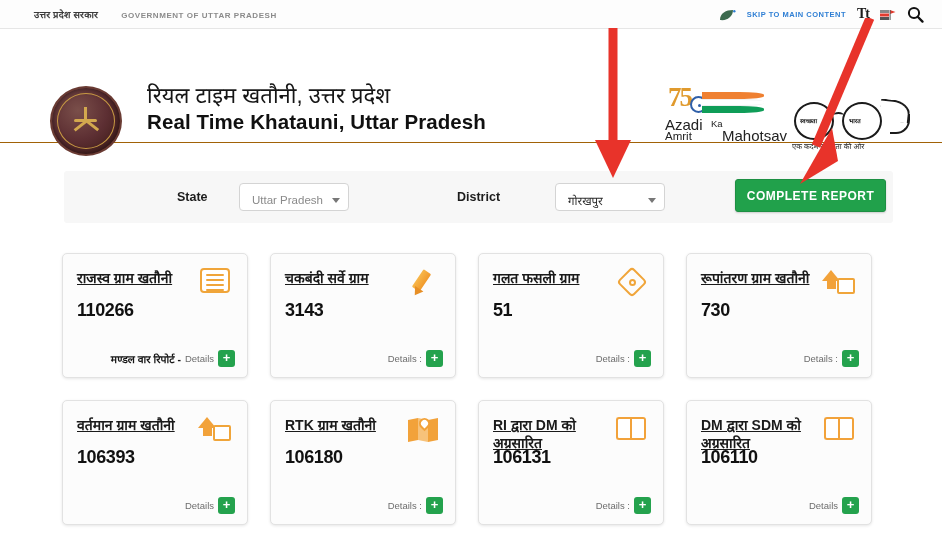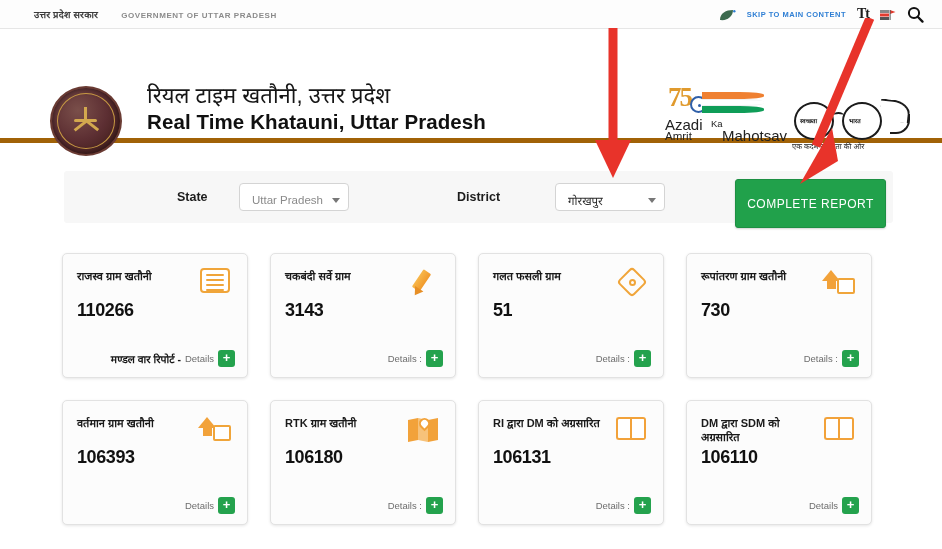--- a/index.html
+++ b/index.html
@@ -27,21 +27,21 @@
   .skip-link { font-size:7.5px; font-weight:700; color:#2f7fd4; letter-spacing:.5px; }
   .ico-leaf { width:17px; height:13px; position:relative; }
   .ico-tt { font-size:14px; font-weight:700; color:#1b1b1b; line-height:1;
             font-family:"Liberation Serif", serif; letter-spacing:-1px; }
   .ico-flag { width:16px; height:13px; position:relative; }
   .ico-search { width:17px; height:17px; position:relative; }
 
   
   .header {
     position:absolute; left:0; top:29px; width:942px; height:114px;
-    background:#fff; border-bottom:5px solid #a16207;
+    background:#fff; border-bottom:1px solid #a16207;
   }
   .emblem {
     position:absolute; left:45px; top:55px; width:82px; height:72px;
   }
   .emblem .disc {
     position:absolute; left:5px; top:2px; width:72px; height:70px; border-radius:50%;
     background:
       radial-gradient(circle at 38% 34%, #7a4f4a 0%, #5d2f33 48%, #46201f 78%, #351616 100%);
     border:2px solid #6a3b33;
     box-shadow: inset 0 0 6px rgba(0,0,0,.55);
@@ -159,39 +159,40 @@
   }
   .sel-state { left:175px; top:12px; width:110px; }
   .sel-district { left:491px; top:12px; width:110px; color:#2b2b2b; }
   .sel-district .sel-val { color:#2b2b2b; }
   .sel-val { flex:1; white-space:nowrap; overflow:hidden; }
   .caret {
     width:0; height:0; border-left:4px solid transparent; border-right:4px solid transparent;
     border-top:5px solid #777; margin-left:6px; flex:none;
   }
   .report-btn {
-    position:absolute; left:671px; top:8px; width:151px; height:49px;
+    position:absolute; left:671px; top:8px; width:151px; height:33px;
     background:#21a14b; border:1px solid #1d8f43; border-radius:3px;
-    color:#fff; font-size:12px; font-weight:400; letter-spacing:.5px;
+    color:#fff; font-size:12px; font-weight:700; letter-spacing:.5px;
     display:flex; align-items:center; justify-content:center;
     box-shadow: 0 1px 2px rgba(0,0,0,.18);
   }
 
   
   .cards { position:absolute; left:62px; top:253px; width:829px; }
   .card-row { display:flex; gap:22px; margin-bottom:22px; }
   .card {
     width:186px; height:125px; background:#fcfcfc;
     border:1px solid #e2e2e2; border-radius:5px;
     box-shadow: 0 1px 3px rgba(0,0,0,.10);
     position:relative; padding:16px 14px 10px 14px;
   }
   .card-title {
-    font-size:11px; font-weight:700; color:#1a1a1a; line-height:1.25;
+    font-size:14px; font-weight:700; color:#1a1a1a; line-height:1.25;
     max-width:118px;
+    text-decoration:underline;
   }
   .card-value {
     position:absolute; left:14px; top:46px;
     font-size:18px; font-weight:700; color:#111; letter-spacing:-.4px;
   }
   .card-foot {
     position:absolute; right:12px; bottom:10px;
     display:flex; align-items:center; gap:4px;
     font-size:9.5px; color:#6d6d6d;
   }

